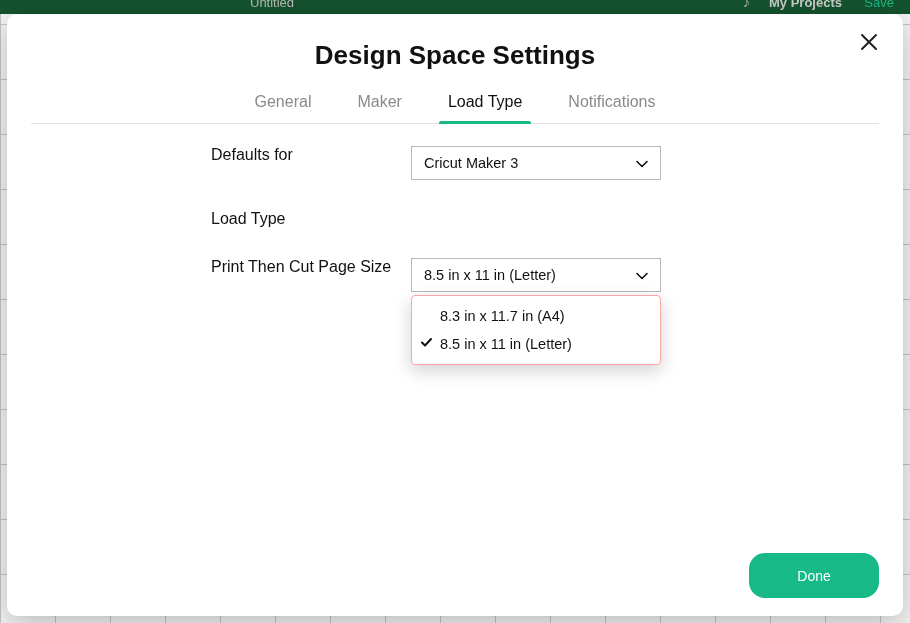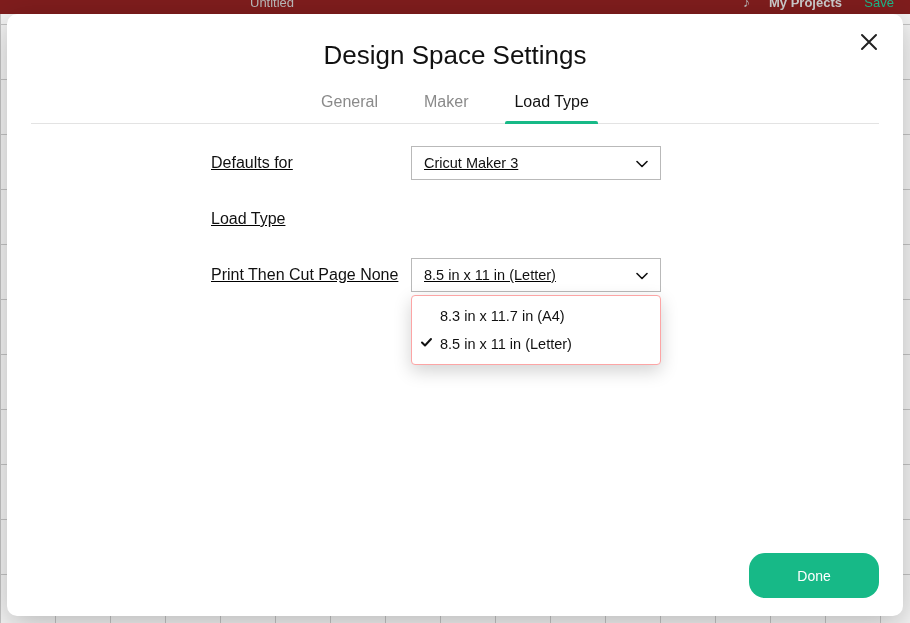--- a/index.html
+++ b/index.html
@@ -14,21 +14,21 @@
       position: relative;
       overflow: hidden;
       background: #000;
     }
     .topbar {
       position: absolute;
       top: 0;
       left: 0;
       right: 0;
       height: 14px;
-      background: #7f1d1d;
+      background: #14532d;
       display: flex;
       align-items: flex-start;
       color: #999;
       font-size: 13px;
       overflow: hidden;
     }
     .topbar-title {
       position: absolute;
       left: 250px;
       top: -5px;
@@ -98,21 +98,21 @@
       height: 28px;
       display: flex;
       align-items: center;
       justify-content: center;
       cursor: pointer;
       color: #222;
     }
     .modal-title {
       text-align: center;
       font-size: 26px;
-      font-weight: 400;
+      font-weight: 700;
       color: #111;
       margin-top: 4px;
       margin-bottom: 22px;
     }
     .tabs {
       display: flex;
       justify-content: center;
       gap: 46px;
       border-bottom: 1px solid #e3e3e3;
     }
@@ -137,24 +137,23 @@
       background: #17b987;
       border-radius: 2px 2px 0 0;
     }
 
     .form {
       margin-top: 22px;
       padding: 0 180px;
     }
     .row {
       display: flex;
-      align-items: center;
+      align-items: flex-start;
       margin-bottom: 30px;
       position: relative;
-      text-decoration: underline;
     }
     .label {
       width: 200px;
       font-size: 16px;
       color: #111;
     }
     .select {
       width: 250px;
       height: 34px;
       border: 1px solid #b9b9b9;
@@ -242,20 +241,21 @@
         <path d="M2 2 L16 16 M16 2 L2 16" stroke="#222" stroke-width="2" stroke-linecap="round" fill="none"></path>
       </svg>
   </div>
 
   <h1 class="modal-title">Design Space Settings</h1>
 
   <div class="tabs">
     <div class="tab">General</div>
     <div class="tab">Maker</div>
     <div class="tab active">Load Type</div>
+    <div class="tab">Notifications</div>
   </div>
 
   <div class="form">
 
     <div class="row">
       <div class="label">Defaults for</div>
       <div class="select">
         <span>Cricut Maker 3</span>
         <span class="select-caret">
           <svg width="12" height="8" viewBox="0 0 12 8">
@@ -263,21 +263,21 @@
             </svg>
         </span>
       </div>
     </div>
 
     <div class="row">
       <div class="label">Load Type</div>
     </div>
 
     <div class="row" style="margin-bottom:0;">
-      <div class="label">Print Then Cut Page None</div>
+      <div class="label">Print Then Cut Page Size</div>
       <div class="select">
         <span>8.5 in x 11 in (Letter)</span>
         <span class="select-caret">
           <svg width="12" height="8" viewBox="0 0 12 8">
               <path d="M1 1.5 L6 6.5 L11 1.5" stroke="#111" stroke-width="1.6" fill="none" stroke-linecap="round" stroke-linejoin="round"></path>
             </svg>
         </span>
       </div>
 
       <div class="dropdown">

